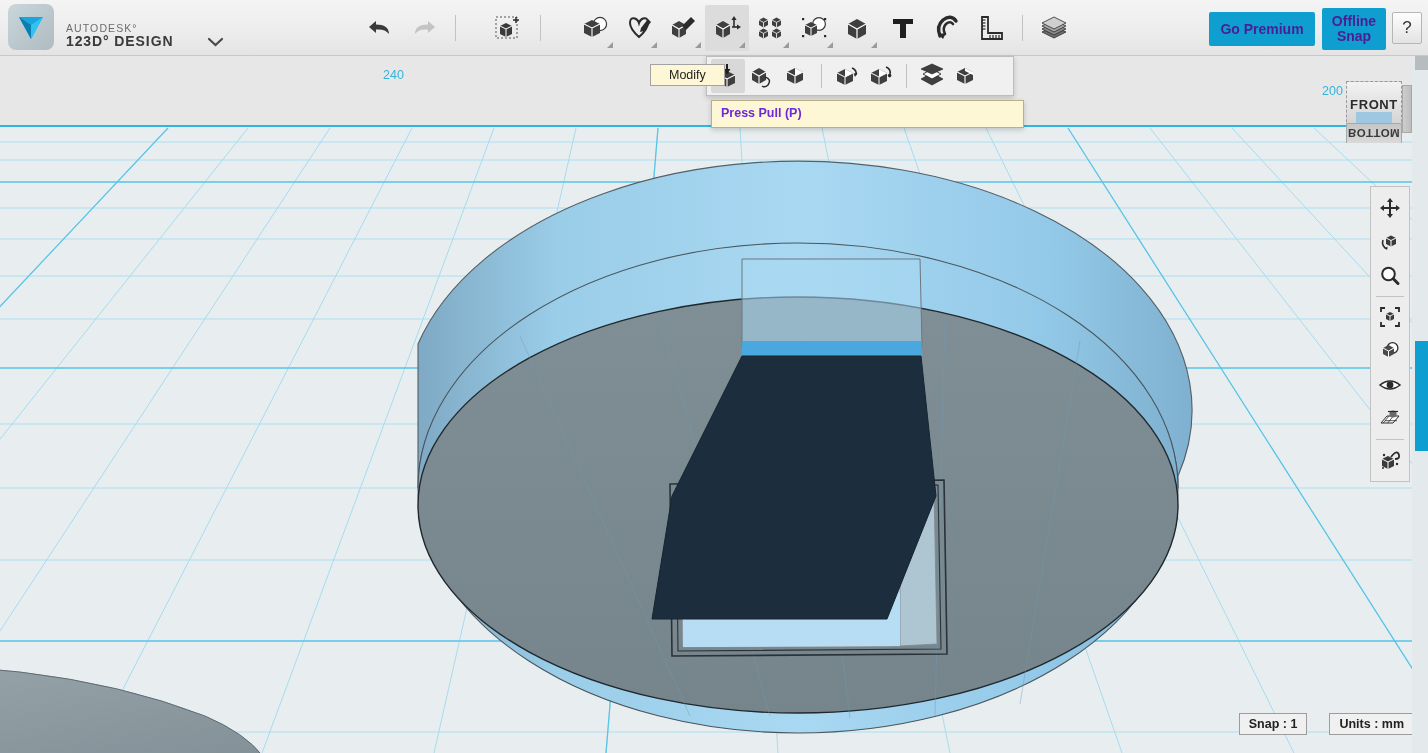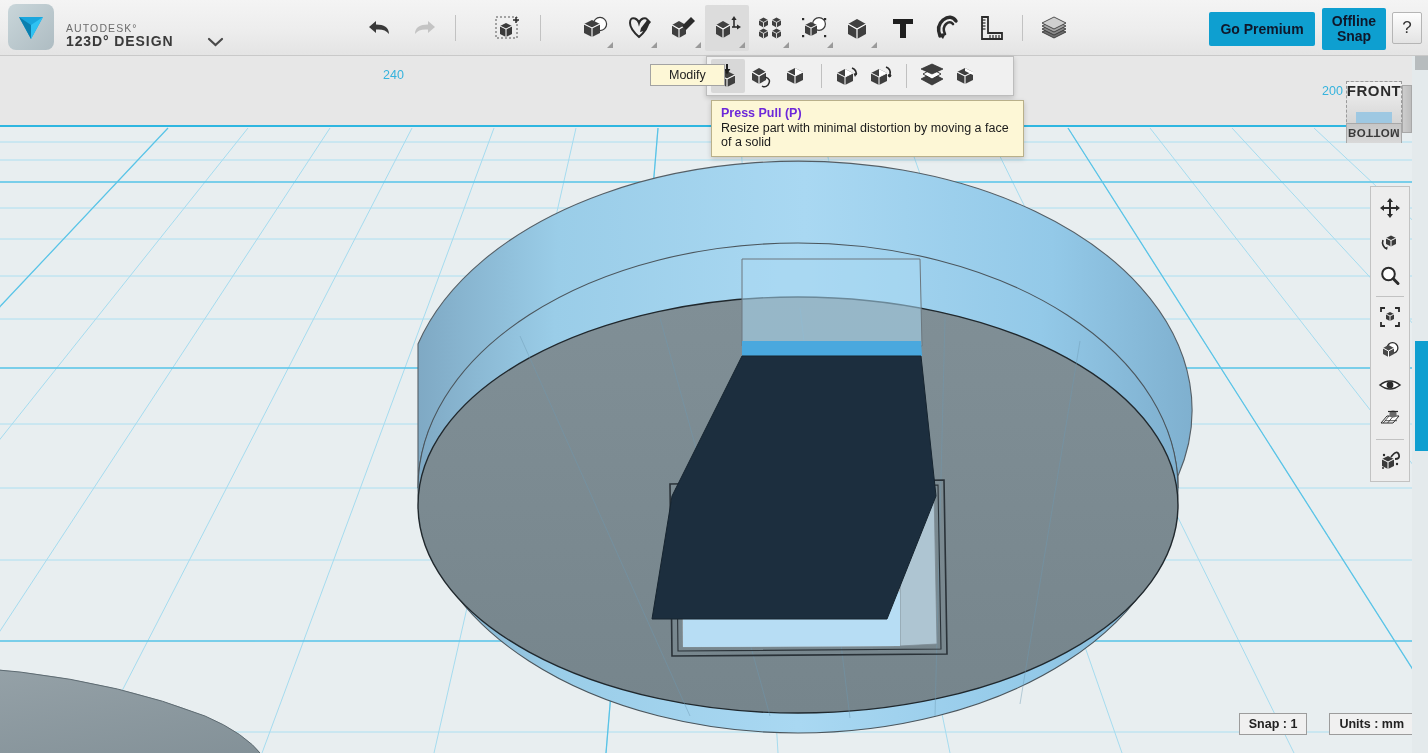--- a/index.html
+++ b/index.html
@@ -34,21 +34,21 @@
   }
   .tb-btn.has-menu::after {
     content:""; position:absolute; right:4px; bottom:3px;
     border-left:6px solid transparent; border-bottom:6px solid #9a9a9a;
   }
   .tb-btn.active { background:#dcdcdc; border-radius:2px; }
   .tb-sep { width:1px; height:26px; background:#c2c2c2; margin:0 9px; }
 
   
   .btn-premium, .btn-offline {
-    background:#0e9fd0; color:#0f172a; border:none; font-size:14px;
+    background:#0e9fd0; color:#4c1d95; border:none; font-size:14px;
     font-weight:bold; cursor:pointer; border-radius:2px;
     font-family:"Liberation Sans", sans-serif;
   }
   .btn-premium { position:absolute; right:113px; top:12px; width:106px; height:34px; }
   .btn-offline {
     position:absolute; right:42px; top:8px; width:64px; height:42px;
     line-height:1.05; padding:0 2px;
   }
   .btn-help {
     position:absolute; right:6px; top:12px; width:30px; height:32px;
@@ -91,22 +91,22 @@
     background:#e8eef0; overflow:hidden;
   }
   .grid-svg { position:absolute; left:0; top:0; }
 
   
   .viewcube { position:absolute; right:16px; top:15px; width:66px; height:72px; z-index:30; }
   .vc-face {
     position:absolute; left:0; top:10px; width:56px; height:46px;
     background:linear-gradient(to bottom,#f2f2f2,#d3d3d3);
     border:1px dashed #9a9a9a;
-    display:flex; justify-content:center;
-    font-size:15px; font-weight:bold; color:#2b2b2b; letter-spacing:.6px;
+    display:flex; align-items:center; justify-content:center;
+    font-size:13px; font-weight:bold; color:#2b2b2b; letter-spacing:.6px;
   }
   .vc-bottom {
     position:absolute; left:0; top:52px; width:56px; height:20px;
     background:linear-gradient(to bottom,#d9d9d9,#c6c6c6);
     border:1px solid #a8a8a8; border-top:none;
     display:flex; align-items:center; justify-content:center;
     font-size:11.5px; font-weight:bold; color:#3a3a3a;
     transform:scaleY(-1); letter-spacing:.4px;
   }
   .vc-side {
@@ -621,16 +621,15 @@
       <svg width="26" height="28" viewBox="0 0 26 28">
         <path d="M4 10 L12 6 L20 10 L20 18 L12 22 L4 18 Z" fill="#3f3f3f"></path>
         <path d="M12 6 L20 10 L20 13 L12 9 Z" fill="#fff"></path>
         <path d="M4 10 L12 14 L20 10 M12 14 V22" stroke="#fff" stroke-width="1.1" fill="none"></path>
       </svg>
     </div>
   </div>
 
   <div class="tooltip">
     <div class="tt-title">Press Pull (P)</div>
-    <div class="tt-desc">Resize part with minimal distortion by moving a face of a solid</div>
   </div>
 
 </div>
 
 </body></html>

